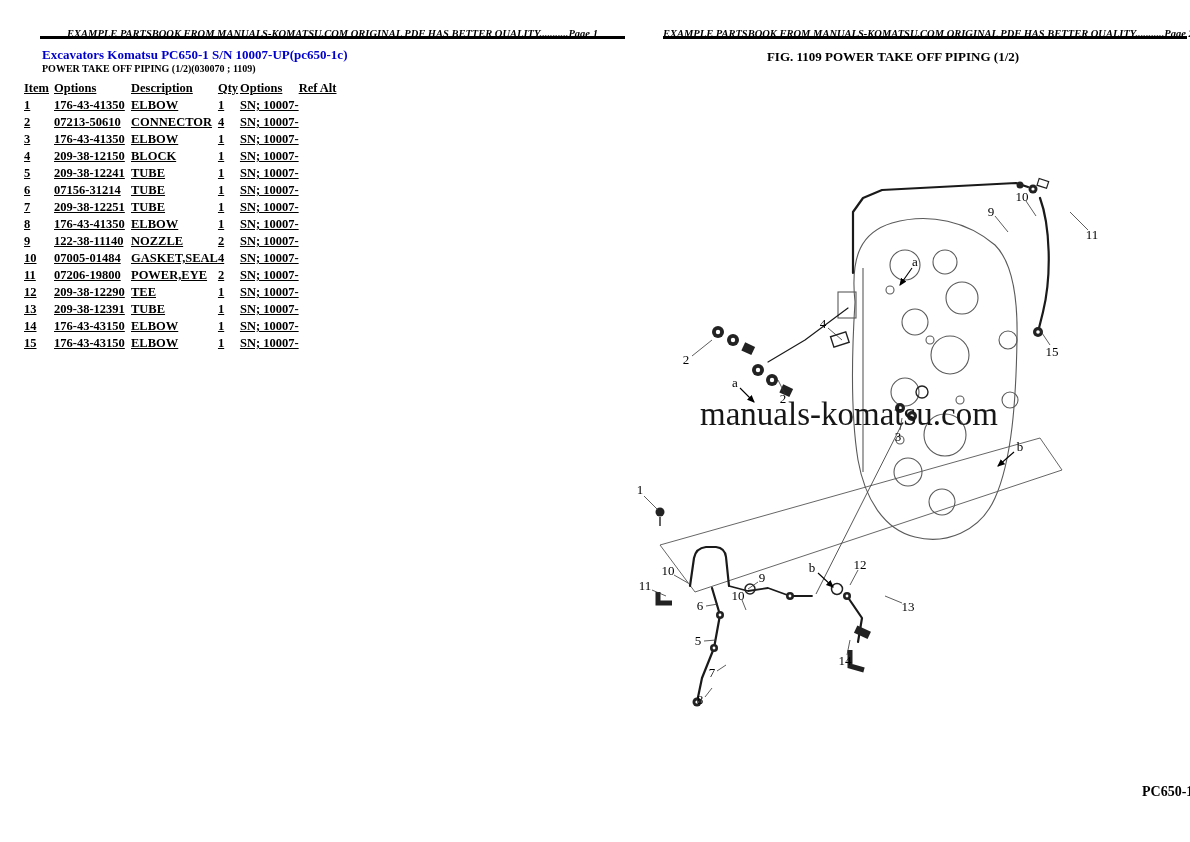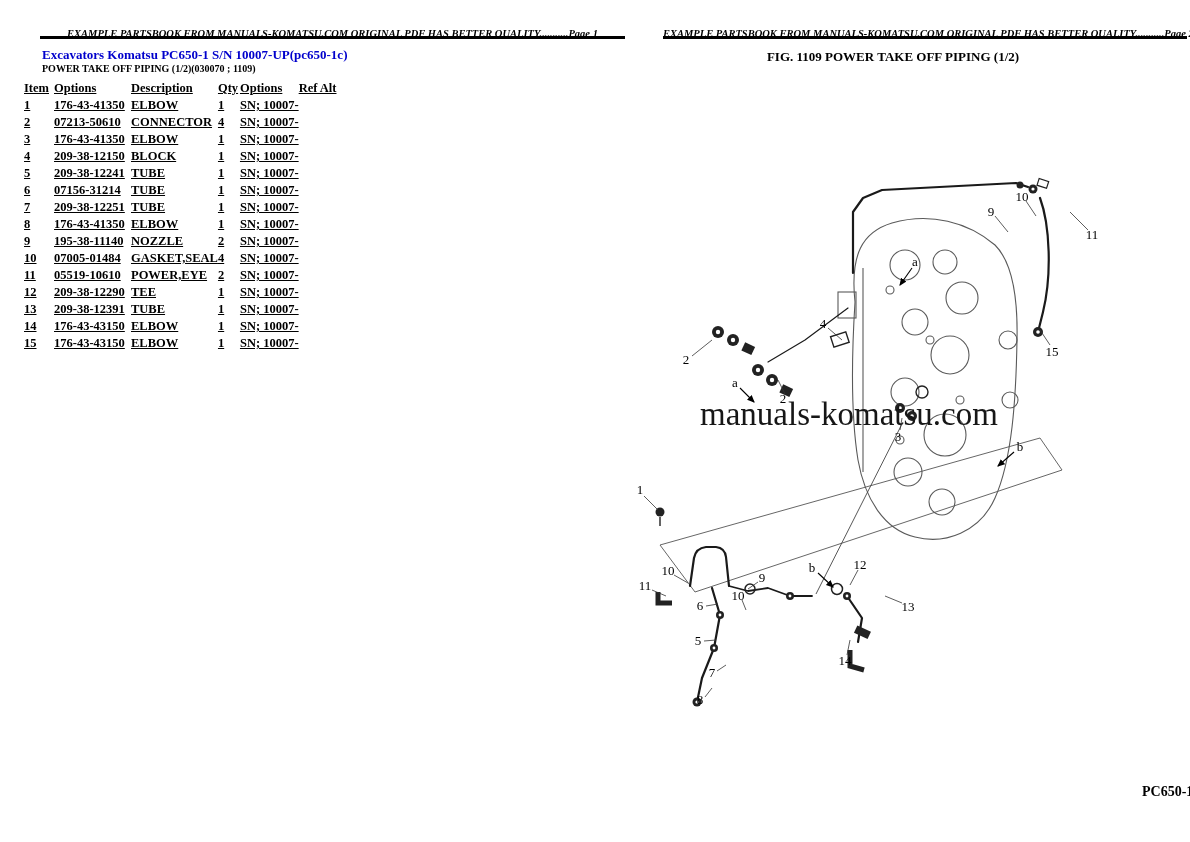--- a/index.html
+++ b/index.html
@@ -110,37 +110,37 @@
   <tr>
     <td>8</td>
     <td>176-43-41350</td>
     <td>ELBOW</td>
     <td>1</td>
     <td>SN; 10007-</td>
     <td></td>
   </tr>
   <tr>
     <td>9</td>
-    <td>195-38-11140</td>
+    <td>122-38-11140</td>
     <td>NOZZLE</td>
     <td>2</td>
     <td>SN; 10007-</td>
     <td></td>
   </tr>
   <tr>
     <td>10</td>
     <td>07005-01484</td>
     <td>GASKET,SEAL</td>
     <td>4</td>
     <td>SN; 10007-</td>
     <td></td>
   </tr>
   <tr>
     <td>11</td>
-    <td>05519-10610</td>
+    <td>07206-19800</td>
     <td>POWER,EYE</td>
     <td>2</td>
     <td>SN; 10007-</td>
     <td></td>
   </tr>
   <tr>
     <td>12</td>
     <td>209-38-12290</td>
     <td>TEE</td>
     <td>1</td>

